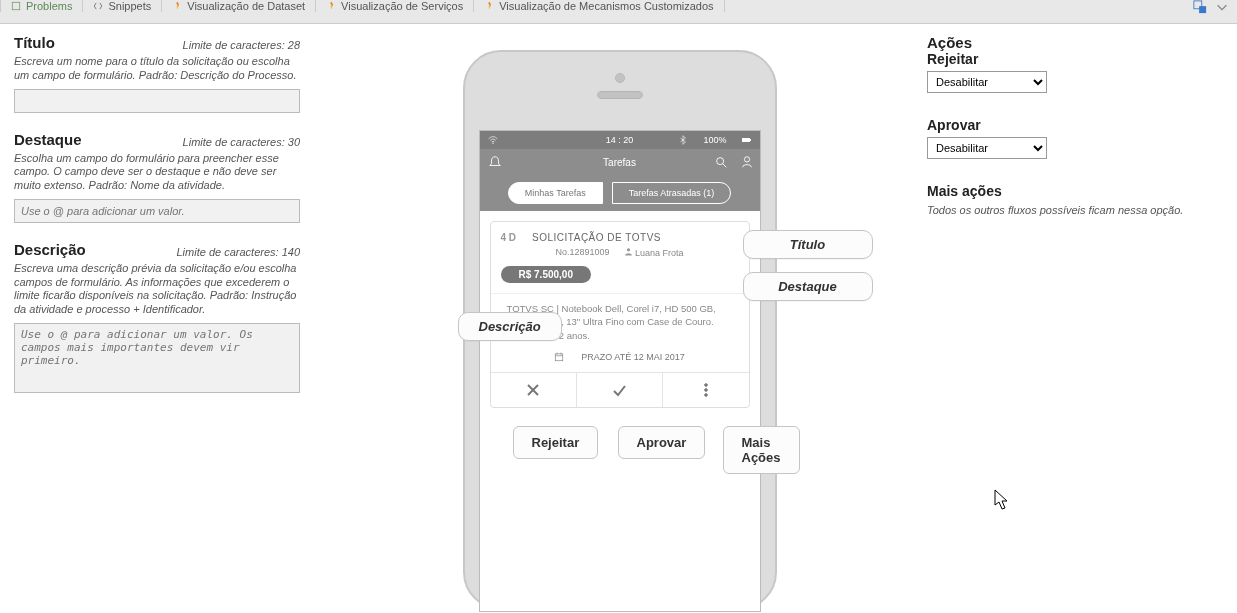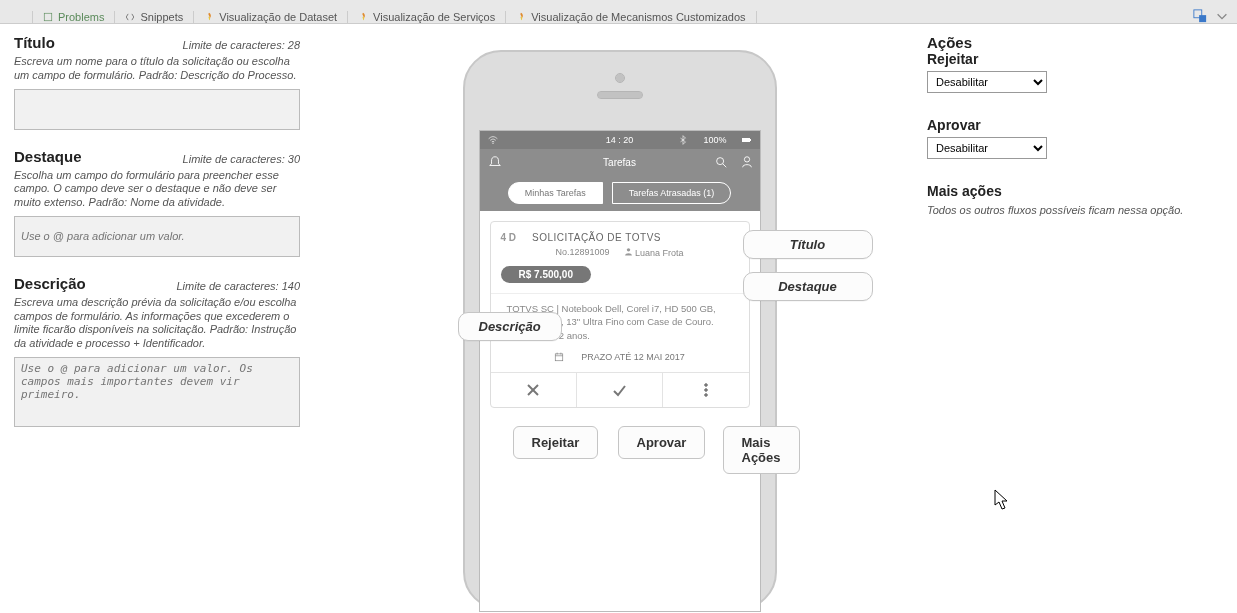--- a/index.html
+++ b/index.html
@@ -14,23 +14,22 @@
     overflow: hidden;
     position: relative;
   }
 
   
   .tabbar {
     height: 24px;
     background: #e8e8e8;
     border-bottom: 1px solid #ccc;
     display: flex;
-    align-items: flex-end;
+    align-items: flex-start;
     position: relative;
-    padding-left: 32px;
   }
   .tab {
     display: flex;
     align-items: center;
     gap: 5px;
     padding: 0 10px;
     border-right: 1px solid #ccc;
     font-size: 11px;
     color: #555;
     background: #e8e8e8;
@@ -58,21 +57,21 @@
   .col-mid   { flex: 1; position: relative; }
   .col-right { width: 310px; padding: 10px 30px 8px 0; }
 
   
   .fg { margin-bottom: 18px; }
   .fg-head { display:flex; justify-content:space-between; align-items:flex-end; }
   .fg-title { font-weight: bold; font-size: 15px; color: #222; }
   .fg-limit { font-style: italic; font-size: 11px; color:#555; }
   .fg-help  { font-style: italic; font-size: 11px; color:#555; margin: 4px 0 6px; line-height:1.25; }
   .fg input[type=text] {
-    width: 100%; height: 41px;
+    width: 100%; height: 24px;
     border: 1px solid #bbb;
     background: #f1f1f1;
     padding: 8px 6px;
     font-size: 11px;
     font-style: italic;
     color:#666;
   }
   .fg textarea {
     width: 100%; height: 70px;
     border: 1px solid #bbb;

